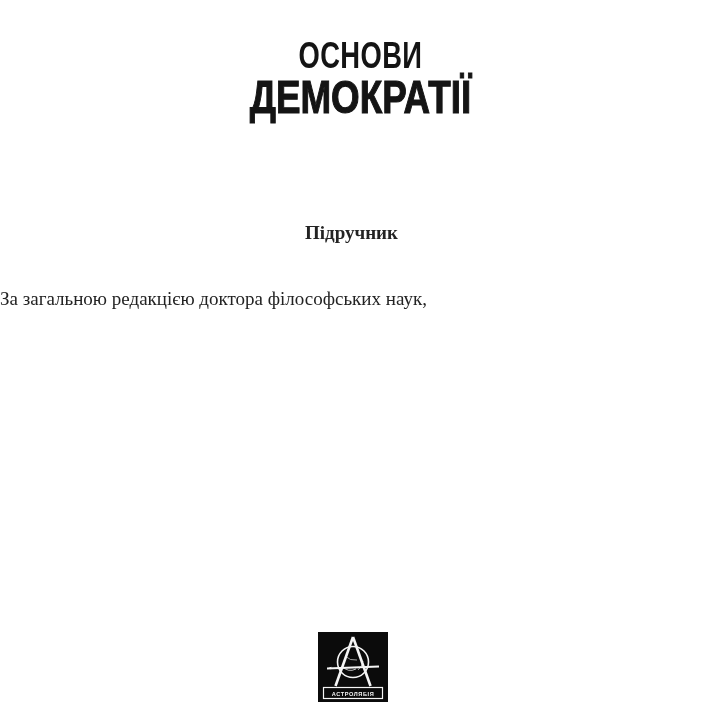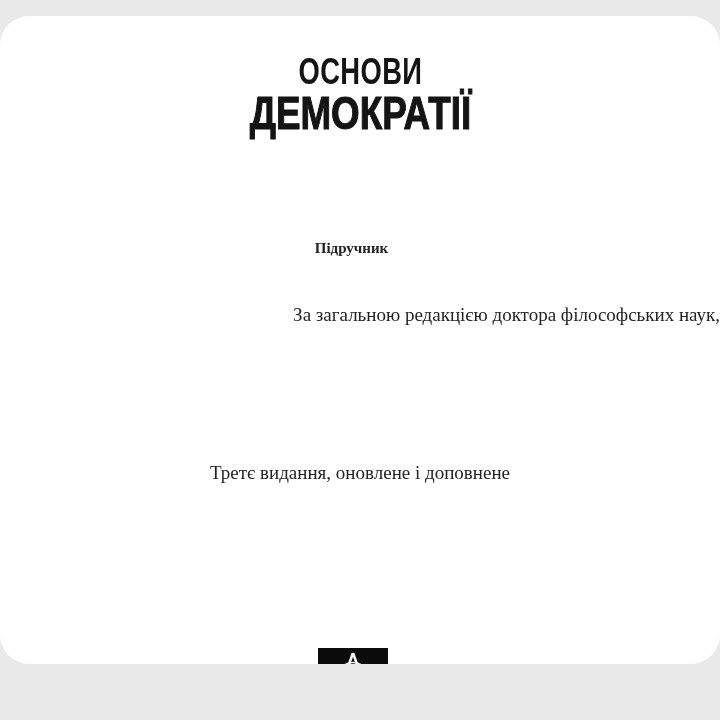--- a/index.html
+++ b/index.html
@@ -5,27 +5,26 @@
   :root{
     --background:#ffffff;
     --title-text:#141414;
     --body-text:#232323;
     --logo-background:#0b0b0b;
     --logo-foreground:#f5f5f5;
   }
   html,body{margin:0;padding:0;background:#e9e9e9;}
   .page{
     position:relative;
-    width:720px;height:648px;
-    margin:16px auto;
+    width:720px;height:720px;
+    margin:0 auto;
     background:var(--background);
     overflow:hidden;
     font-family:"Liberation Serif", serif;
     color:var(--body-text);
-    border-radius:29px;
   }
   .center-line{
     position:absolute;left:0;right:0;
     text-align:center;
     white-space:nowrap;
   }
   .title-main{
     top:38px;
     font-family:"Liberation Sans", sans-serif;
     font-weight:700;
@@ -42,26 +41,26 @@
     font-size:46px;
     line-height:50px;
     color:var(--title-text);
     -webkit-text-stroke:1.1px var(--title-text);
   }
   .title-emphasis .squeeze{display:inline-block;transform:scaleX(0.80);transform-origin:center;}
   .subtitle-block{
     position:absolute;left:0;right:17px;top:221px;
     text-align:center;
     font-weight:700;
-    font-size:15px;
+    font-size:19px;
     line-height:23px;
   }
   .editors-block{
     position:absolute;left:0;right:0;top:288px;
-    text-align:right;
+    text-align:left;
     font-weight:400;
     font-size:19px;
     line-height:22.5px;
   }
   .edition-line{
     top:445px;
     font-weight:400;
     font-size:19px;
     line-height:24px;
   }
@@ -86,21 +85,20 @@
   </div>
 
   <div class="subtitle-block">
     <div>Підручник</div>
   </div>
 
   <div class="editors-block">
     <div>За загальною редакцією доктора філософських наук,</div>
   </div>
 
-  <div class="center-line edition-line">Третє видання, оновлене і доповнене</div>
 
   <div class="publisher-logo">
     <svg viewBox="0 0 70 70" aria-hidden="true">
 
       <rect x="0" y="0" width="70" height="70" style="fill:var(--logo-background);"></rect>
 
       <circle cx="35" cy="30" r="15.5" style="fill:none;stroke:var(--logo-foreground);stroke-width:1.6;"></circle>
 
       <path d="M24 34 q6 7 14 3" style="fill:none;stroke:var(--logo-foreground);stroke-width:0.9;opacity:0.85;"></path>
       <path d="M27 24 q5 5 12 4" style="fill:none;stroke:var(--logo-foreground);stroke-width:0.9;opacity:0.7;"></path>

